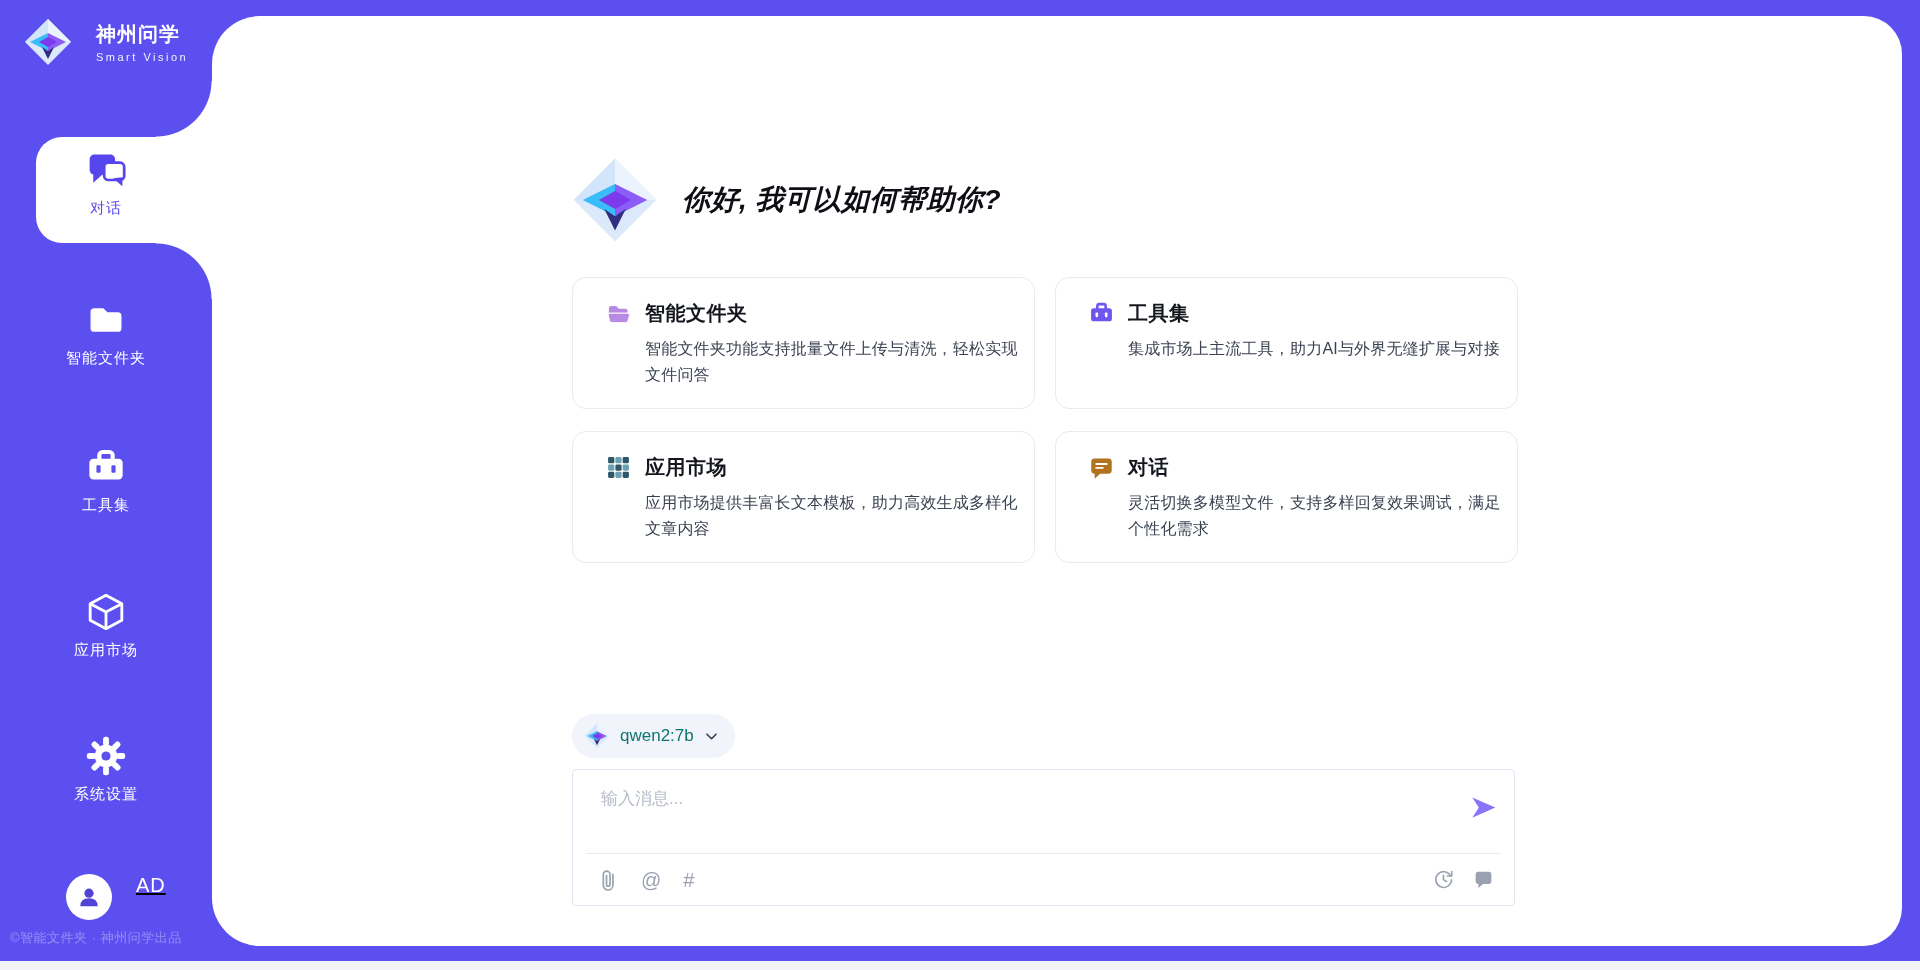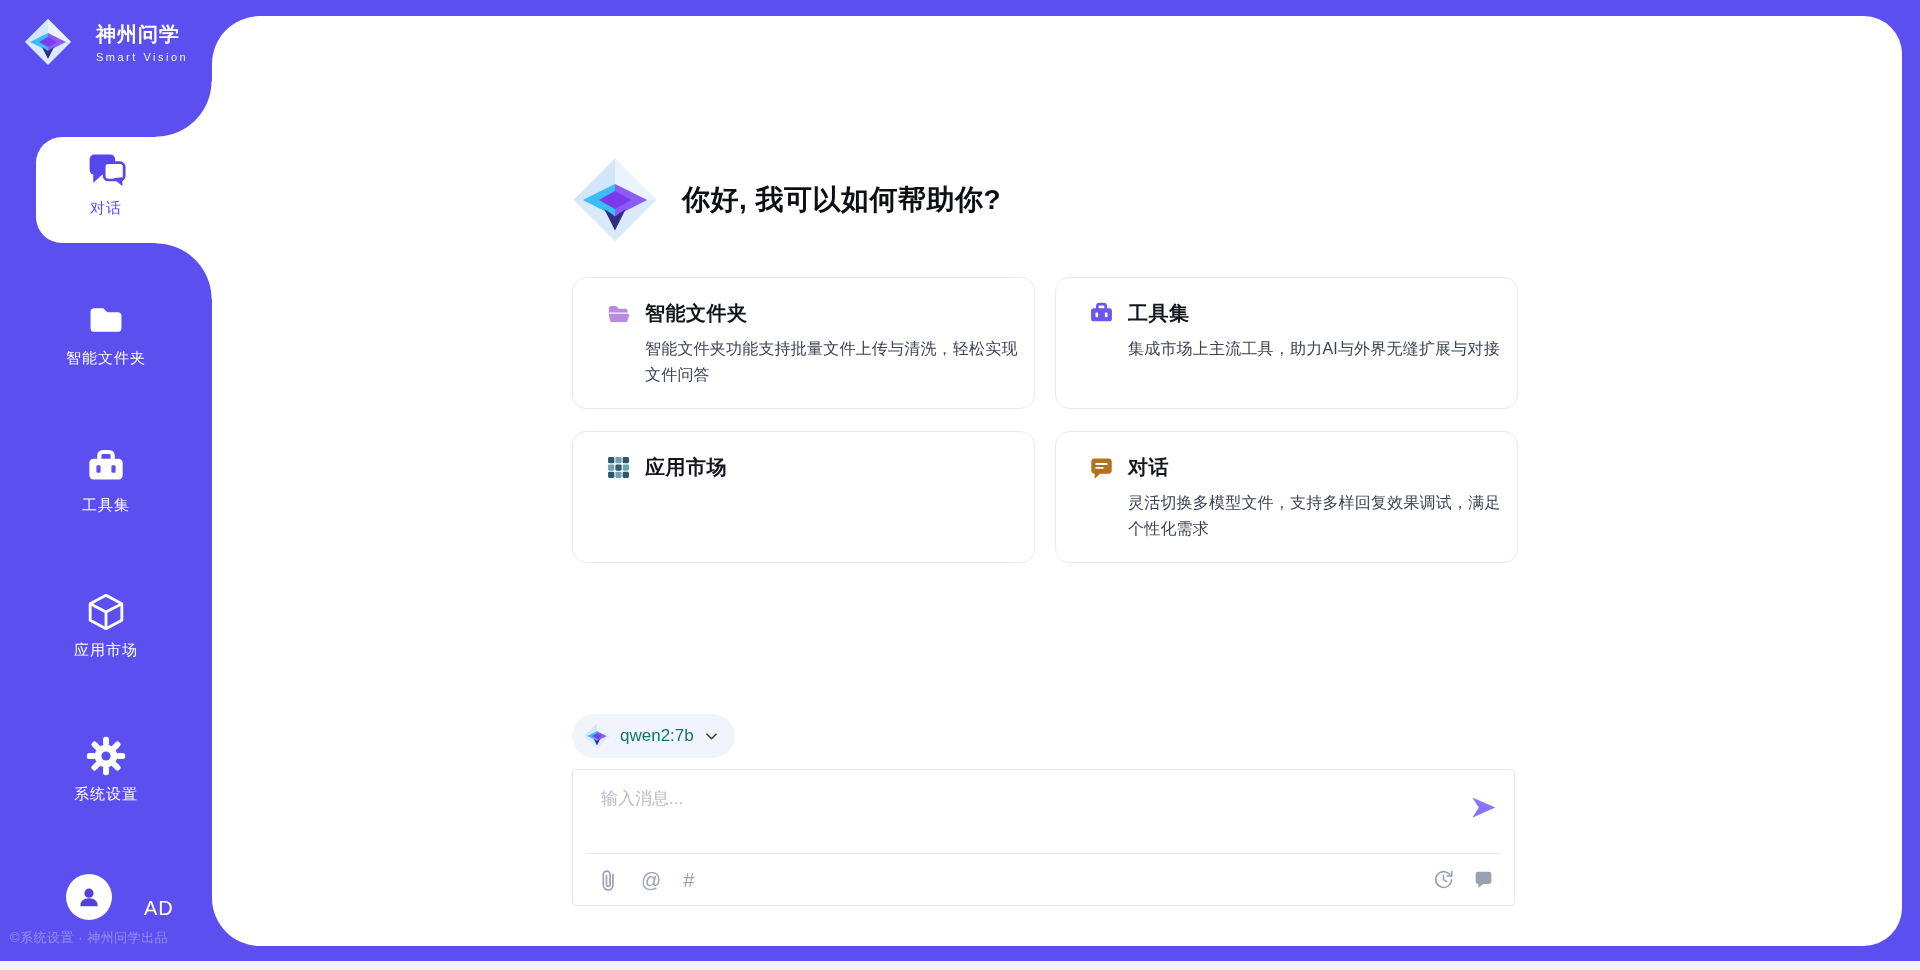--- a/index.html
+++ b/index.html
@@ -26,30 +26,30 @@
   .fillet.top { top:81px;  background:radial-gradient(circle 56px at 0 0,    #5B4FF0 0 55px, #fff 56px); }
   .fillet.bot { top:243px; background:radial-gradient(circle 56px at 0 100%, #5B4FF0 0 55px, #fff 56px); }
 
   .nav-item { position:absolute; left:0; width:212px; display:flex; flex-direction:column;
               align-items:center; gap:9px; color:#fff; cursor:pointer; z-index:4; }
   .nav-item svg { width:40px; height:40px; }
   .nav-item .nav-label { font-size:15px; letter-spacing:1px; }
   .nav-item.active { color:#5746EE; }
   .nav-item.active .nav-label { color:#5746EE; font-weight:500; }
 
-  .user-row { position:absolute; left:66px; top:874px; display:flex; align-items:flex-end; gap:32px; z-index:4; cursor:pointer; }
+  .user-row { position:absolute; left:66px; top:874px; display:flex; align-items:flex-start; gap:24px; z-index:4; cursor:pointer;text-decoration:underline; }
   .avatar { width:46px; height:46px; border-radius:50%; background:#fff; display:flex; align-items:center; justify-content:center; }
   .avatar svg { width:26px; height:26px; color:#5243D6; }
   .user-name { color:#fff; font-size:20px; font-weight:500; letter-spacing:1px; }
 
   .copyright { position:absolute; left:10px; top:929px; width:200px; color:rgba(255,255,255,.34);
                font-size:13px; letter-spacing:.5px; z-index:4; white-space:nowrap; }
 
   
-  .greeting { position:absolute; left:572px; top:157px; display:flex; align-items:center; gap:24px; z-index:2; }
+  .greeting { position:absolute; left:572px; top:157px; display:flex; align-items:center; gap:24px; z-index:2;font-style:italic; }
   .greeting svg { width:86px; height:86px; }
   .greeting h1 { font-size:28px; font-weight:700; color:#0d0f15; letter-spacing:.5px; }
 
   
   .cards { position:absolute; left:572px; top:277px; width:946px; display:grid;
            grid-template-columns:463px 463px; column-gap:20px; row-gap:22px; z-index:2; }
   .card { background:#fff; border:1px solid #e8eaf3; border-radius:14px; min-height:127px;
           padding:22px 20px 20px 33px; cursor:pointer; }
   .card-head { display:flex; align-items:center; gap:14px; }
   .card-head svg { width:25px; height:25px; flex:0 0 auto; }
@@ -240,21 +240,21 @@
 
     <div class="user-row">
       <div class="avatar">
         <svg>
             <use href="#sym-user"></use>
           </svg>
       </div>
       <span class="user-name">AD</span>
     </div>
 
-    <div class="copyright">©系统设置 · 神州问学出品</div>
+    <div class="copyright">©智能文件夹 · 神州问学出品</div>
   </aside>
 
   <div class="greeting">
     <svg>
         <use href="#sym-diamond"></use>
       </svg>
     <h1>你好, 我可以如何帮助你?</h1>
   </div>
 
   <div class="cards">
@@ -279,20 +279,21 @@
       <p class="card-desc">集成市场上主流工具，助力AI与外界无缝扩展与对接</p>
     </div>
 
     <div class="card">
       <div class="card-head">
         <svg>
             <use href="#sym-grid"></use>
           </svg>
         <span class="card-title">应用市场</span>
       </div>
+      <p class="card-desc">应用市场提供丰富长文本模板，助力高效生成多样化文章内容</p>
     </div>
 
     <div class="card">
       <div class="card-head">
         <svg style="color:#b1731e">
             <use href="#sym-chat-filled"></use>
           </svg>
         <span class="card-title">对话</span>
       </div>
       <p class="card-desc">灵活切换多模型文件，支持多样回复效果调试，满足个性化需求</p>

